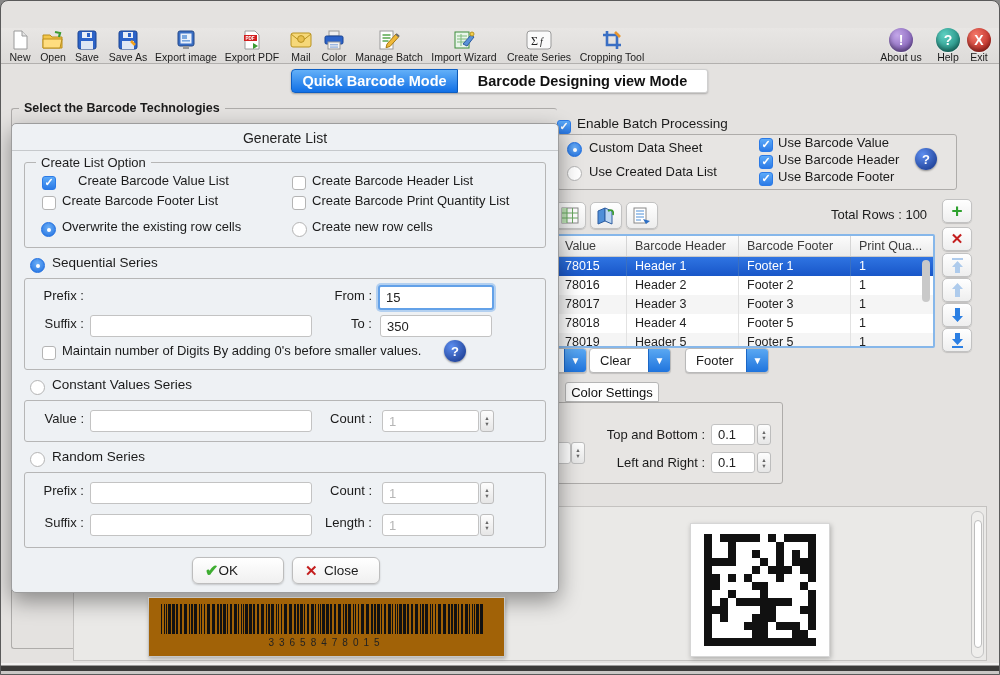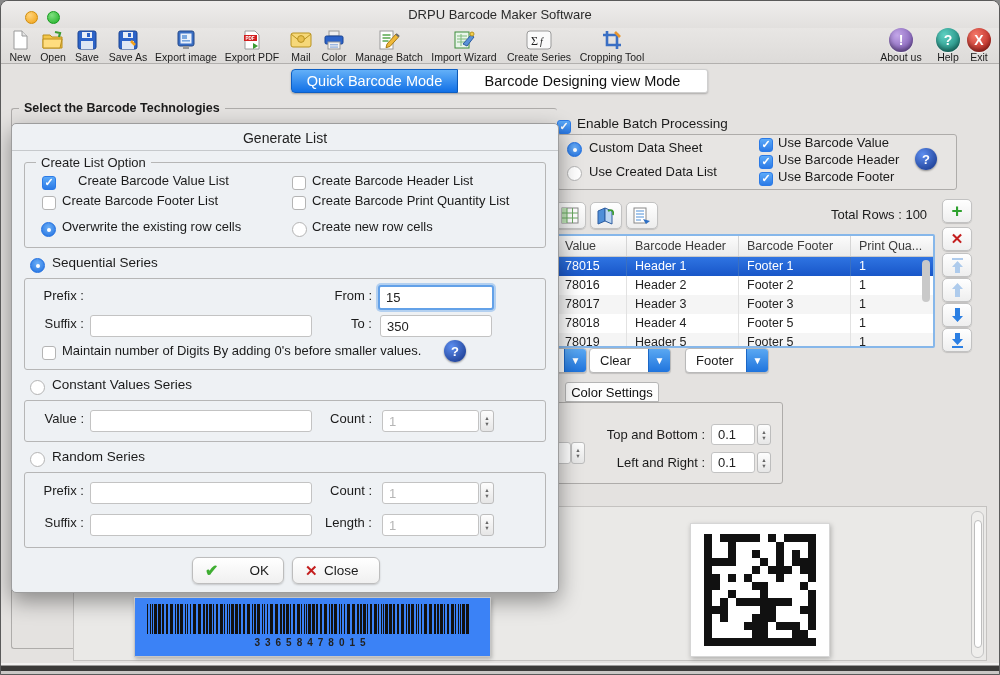--- a/index.html
+++ b/index.html
@@ -18,21 +18,21 @@
   .titem { position:absolute; top:1px; height:34px; text-align:center; cursor:default; }
   .ticon { height:22px; display:flex; align-items:center; justify-content:center; }
   .tlabel { font-size:10.5px; color:#1c1c1c; white-space:nowrap; }
   .circ { width:24px; height:24px; border-radius:50%; color:#fff; font-weight:bold; font-size:14px;
           display:flex; align-items:center; justify-content:center; margin:0 auto;
           box-shadow:inset 0 -3px 4px rgba(0,0,0,.35), 0 1px 1px rgba(255,255,255,.7); }
   .circ.about { background:radial-gradient(circle at 35% 30%, #c3a7e8, #6f4aa8); }
   .circ.help  { background:radial-gradient(circle at 35% 30%, #5fd0c2, #0f7a6d); }
   .circ.exit  { background:radial-gradient(circle at 35% 30%, #f4796a, #ad1410); }
   
-  .tab { position:absolute; top:68px; height:24px; font-size:14.5px; font-weight:normal;
+  .tab { position:absolute; top:68px; height:24px; font-size:14.5px; font-weight:bold;
          display:flex; align-items:center; justify-content:center; }
   .tab.active { background:linear-gradient(#63b0f8,#1170e6); color:#fff; border-radius:4px 0 0 4px;
                 border:1px solid #0d5fc4; box-shadow:0 1px 2px rgba(0,0,0,.3); }
   .tab.inactive { background:#fff; color:#111; border:1px solid #cfcfcf; border-left:none;
                   border-radius:0 3px 3px 0; box-shadow:0 1px 2px rgba(0,0,0,.25); }
   
   .gbox { position:absolute; border:1px solid #aeacaa; border-radius:3px; }
   .glabel { position:absolute; font-size:12.5px; color:#1c1c1c; background:#e4e2e0; padding:0 5px; white-space:nowrap; }
   .glabel.bold { font-weight:bold; }
   
@@ -89,38 +89,33 @@
           box-shadow:0 1px 1px rgba(0,0,0,.15); }
   
   .preview { position:absolute; left:72px; top:505px; width:914px; height:155px; background:#eae9e7;
              border:1px solid #c4c2c0; }
   .matrix-card { position:absolute; left:616px; top:16px; width:140px; height:134px; background:#fff;
                  border:1px solid #d6d6d6; box-shadow:1px 2px 5px rgba(0,0,0,.25); }
   .vscroll { position:absolute; right:2px; top:4px; width:13px; height:147px; background:#efeeec;
              border:1px solid #c5c5c5; border-radius:6px; }
   .vscroll .th { position:absolute; left:1.5px; top:8px; width:8px; height:128px; background:#fff;
                  border:1px solid #bdbdbd; border-radius:4px; }
-  .barcode-card { position:absolute; left:133px; top:596px; width:357px; height:60px; background:#3b82f6;
-                  border:1px solid #c6c6c6; box-shadow:1px 2px 4px rgba(0,0,0,.25); z-index:45;font-weight:bold; }
+  .barcode-card { position:absolute; left:147px; top:596px; width:357px; height:60px; background:#a16207;
+                  border:1px solid #c6c6c6; box-shadow:1px 2px 4px rgba(0,0,0,.25); z-index:45; }
   #bars { position:absolute; left:12px; top:6px; width:333px; height:30px; display:flex; align-items:stretch; }
   #bars div { background:#111; }
   .bc-text { position:absolute; top:39px; width:100%; text-align:center; font-size:10px; letter-spacing:5px; color:#222; }
   .bottom-edge { position:absolute; left:0; top:662px; width:100%; height:13px; z-index:60;
                  background:linear-gradient(#f2f1f0 0 2px, #9b9a99 2px 3px, #3b3a39 3px 8px, #c9c7c5 8px 13px); }
 </style>
 </head>
 <body>
 
 <div class="window">
 
-  <div class="titlebar">
-    <span class="light yellow"></span>
-    <span class="light green"></span>
-    <div class="title">DRPU Barcode Maker Software</div>
-  </div>
 
   <div class="toolbar">
     <div class="titem" style="left:4px;width:30px">
       <div class="ticon">
         <svg width="20" height="20" viewBox="0 0 20 20">
             <path d="M4 1h8l5 5v13H4z" fill="#fff" stroke="#9a9a9a"></path>
             <path d="M12 1v5h5" fill="#e4e4e4" stroke="#9a9a9a"></path>
           </svg>
       </div>
         <div class="tlabel">New</div>
@@ -697,21 +692,21 @@
     <input class="inp" style="left: 78px; top: 390px; width: 222px;" value="">
     <div class="lbl" style="left:300px;top:391px;width:60px;text-align:right">Length :</div>
     <input class="inp dim" style="left: 370px; top: 390px; width: 97px;" value="1">
     <span class="spin" style="left:468px;top:390px">
         <span>▲</span>
         <span>▼</span>
       </span>
 
     <div class="btn" style="left:180px;top:433px;width:92px;height:27px">
       <span style="margin-left:12px;color:#3fae32;font-size:16px;font-weight:bold">✔</span>
-      <span style="flex:1;text-align:right;margin-right:14px">OK</span>
+      <span style="flex:1;text-align:left;margin-right:14px">OK</span>
     </div>
     <div class="btn" style="left:280px;top:433px;width:88px;height:27px">
       <span style="margin-left:12px;color:#c41e1e;font-size:15px;font-weight:bold">✕</span>
       <span style="flex:1;text-align:center;margin-right:14px">Close</span>
     </div>
   </div>
 
   <div class="bottom-edge"></div>
 </div>
 

